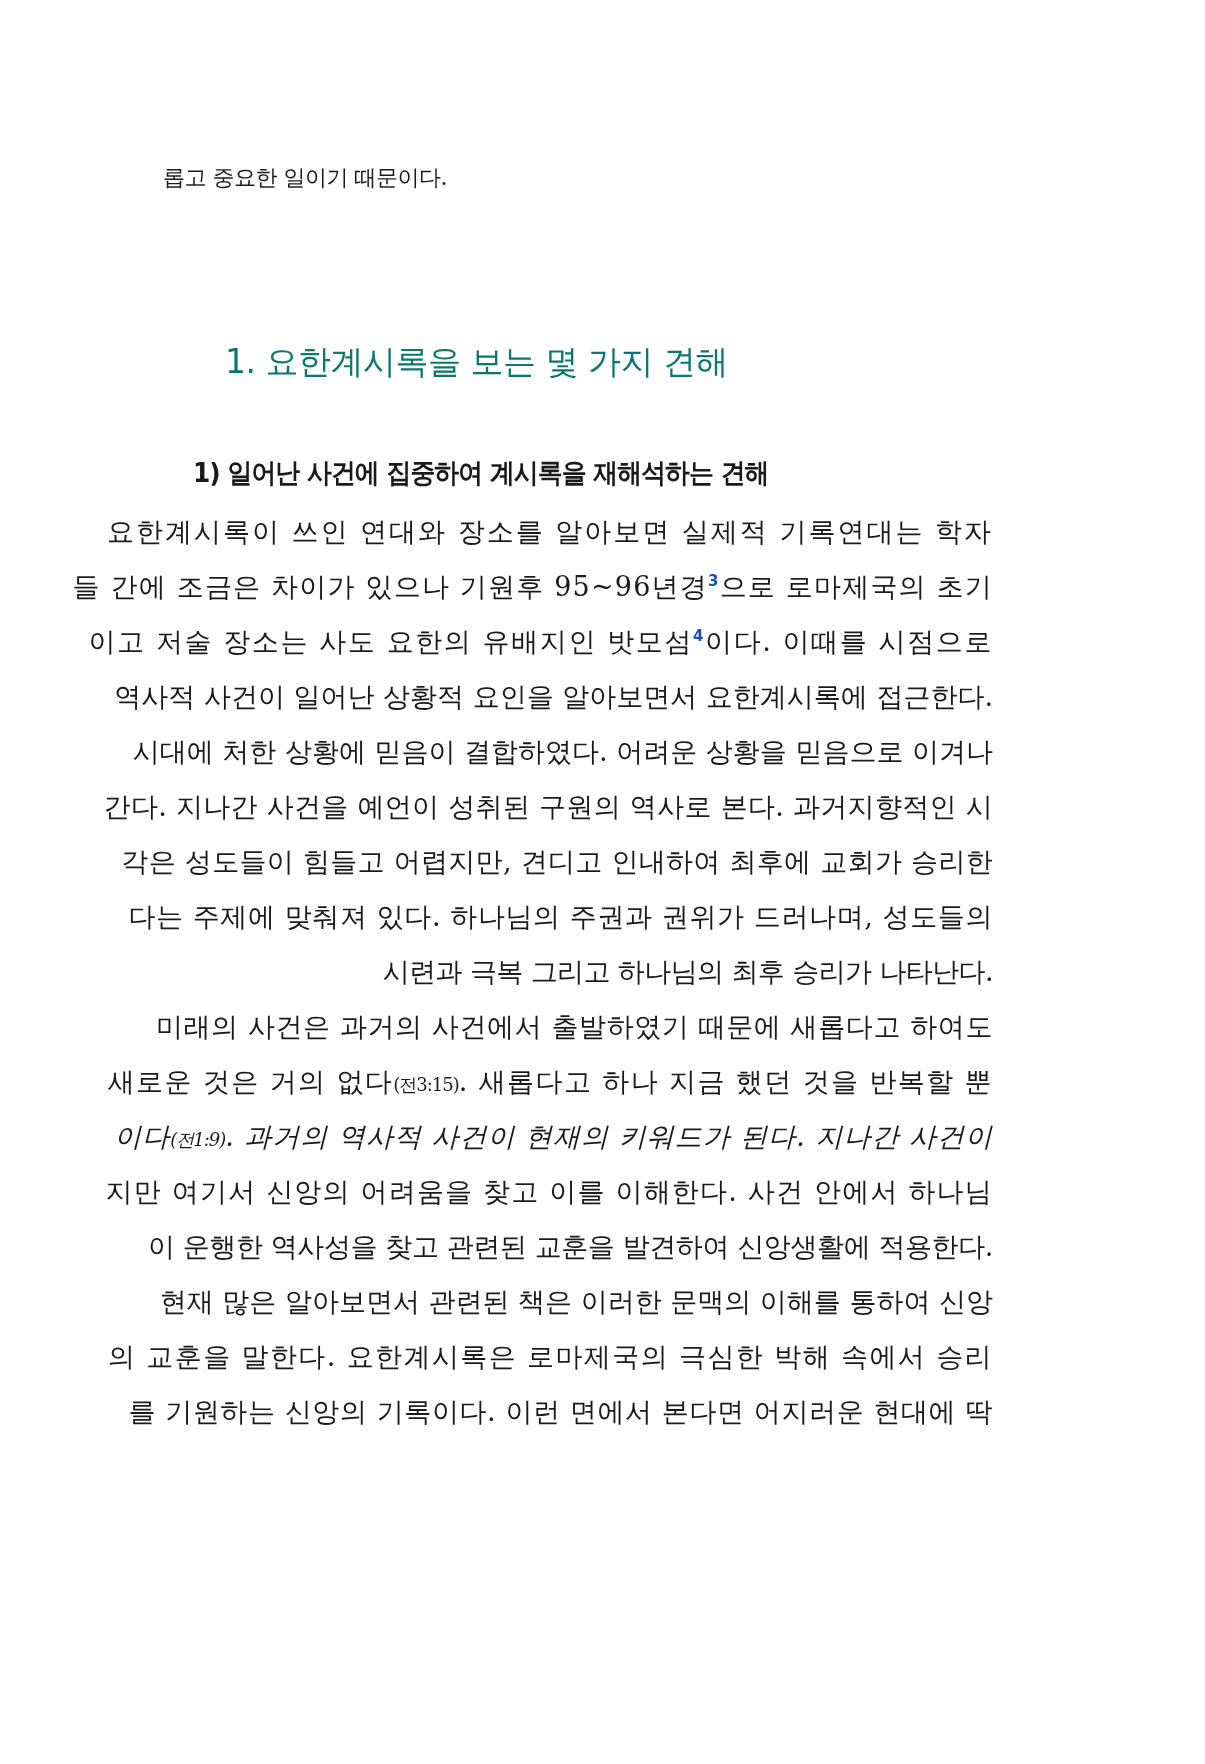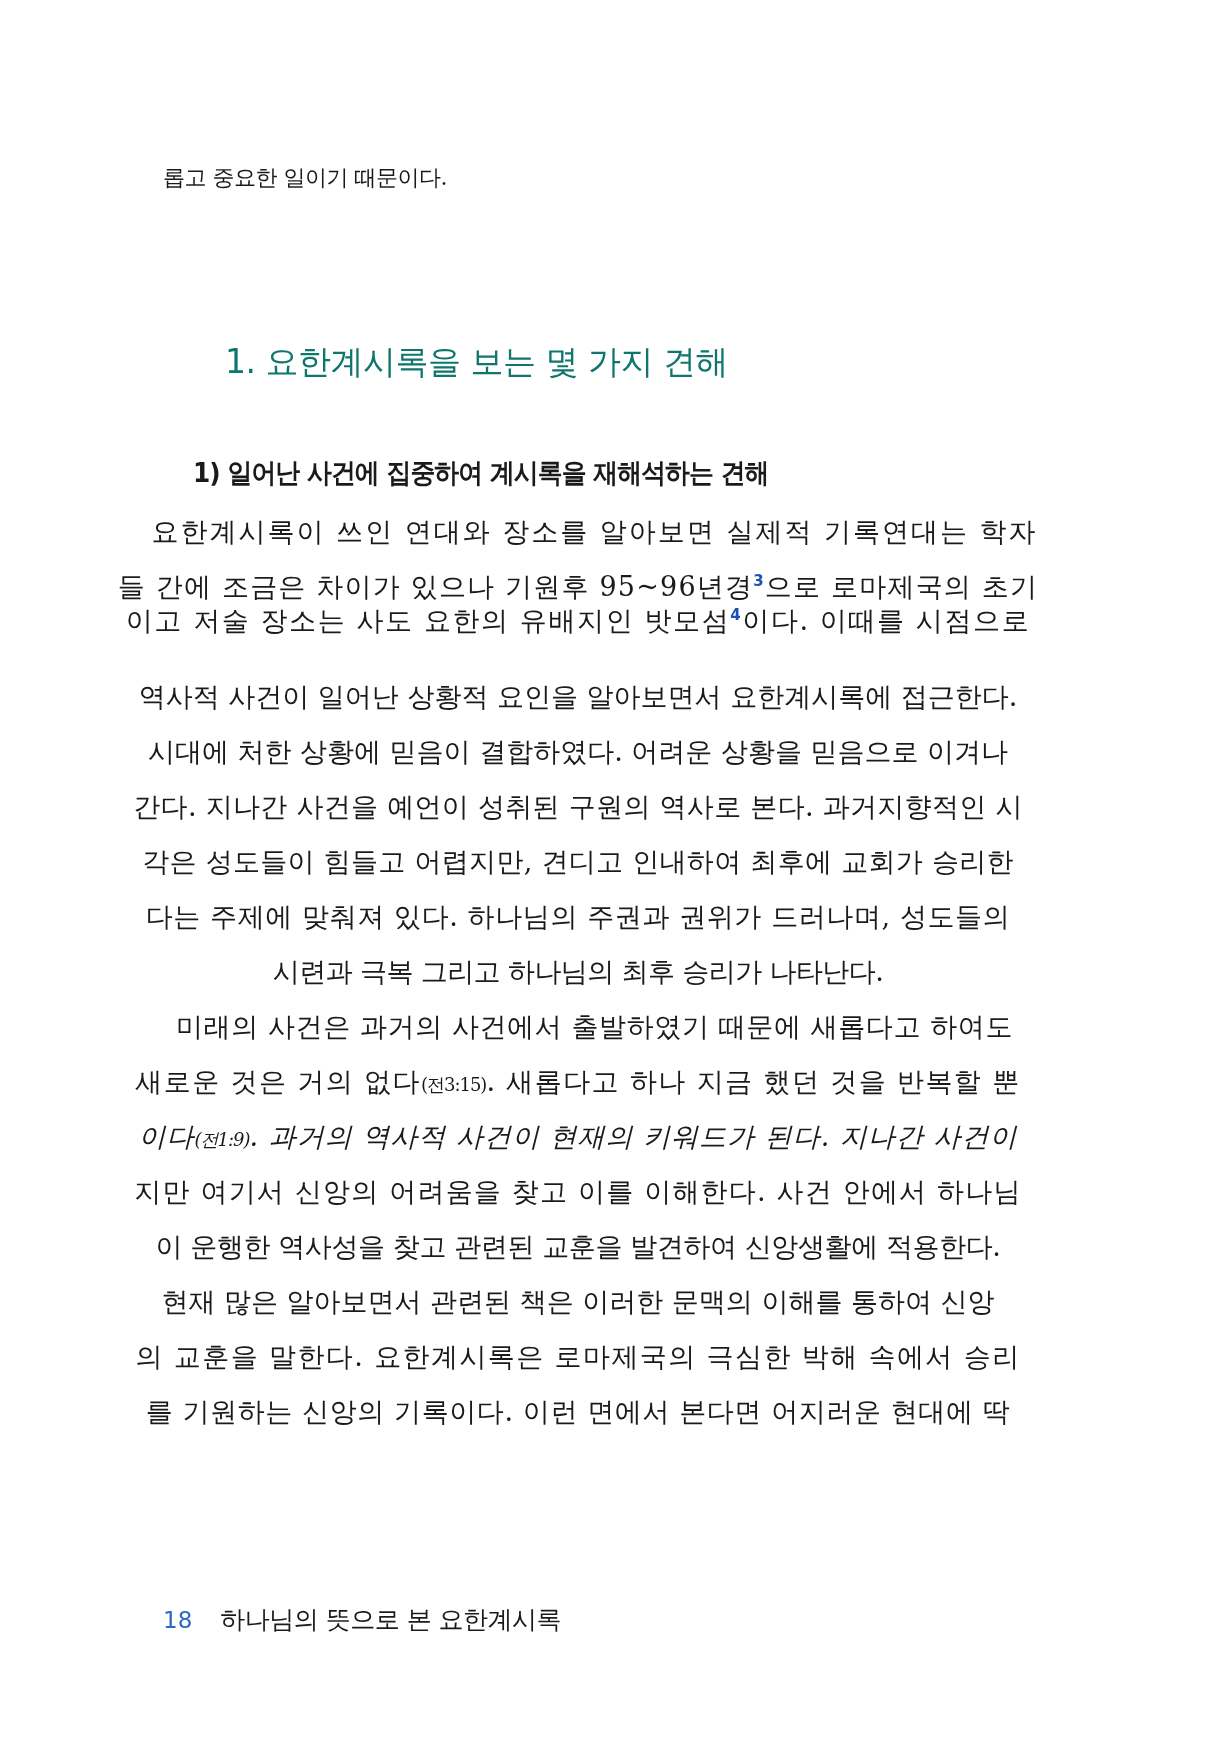--- a/index.html
+++ b/index.html
@@ -54,21 +54,21 @@
   .line {
     position: absolute;
     left: 163px;
     width: 830px;
     font-size: 27px;
     height: 40px;
     line-height: 40px;
     white-space: nowrap;
     letter-spacing: -0.6px;
     display: flex;
-    justify-content: center;
+    justify-content: flex-end;
   }
   .line.indent { left: 196px; width: 797px; }
   .fn {
     color: #1d4fb8;
     font-family: "DejaVu Sans", "Liberation Sans", sans-serif;
     font-weight: bold;
     font-size: 15px;
     vertical-align: super;
     line-height: 0;
   }
@@ -109,21 +109,21 @@
 
   <div>
     <div class="line indent" style="top:512px;">
       <span style="letter-spacing:2px;">요한계시록이 쓰인 연대와 장소를 알아보면 실제적 기록연대는 학자</span>
     </div>
     <div class="line" style="top:567px;">
       <span style="letter-spacing:1.2px;">
         <span>들 간에 조금은 차이가 있으나 기원후 95~96년경</span><sup class="fn">3</sup><span>으로 로마제국의 초기</span>
       </span>
     </div>
-    <div class="line" style="top:601px;">
+    <div class="line" style="top:622px;">
       <span style="letter-spacing:1.6px;">
         <span>이고 저술 장소는 사도 요한의 유배지인 밧모섬</span><sup class="fn">4</sup><span>이다. 이때를 시점으로</span>
       </span>
     </div>
     <div class="line" style="top:677px;">
       <span style="letter-spacing:0px;">역사적 사건이 일어난 상황적 요인을 알아보면서 요한계시록에 접근한다.</span>
     </div>
     <div class="line" style="top:732px;">
       <span style="letter-spacing:0px;">시대에 처한 상황에 믿음이 결합하였다. 어려운 상황을 믿음으로 이겨나</span>
     </div>
@@ -165,18 +165,14 @@
       <span style="letter-spacing:0px;">현재 많은 알아보면서 관련된 책은 이러한 문맥의 이해를 통하여 신앙</span>
     </div>
     <div class="line" style="top:1337px;">
       <span style="letter-spacing:1.4px;">의 교훈을 말한다. 요한계시록은 로마제국의 극심한 박해 속에서 승리</span>
     </div>
     <div class="line" style="top:1392px;">
       <span style="letter-spacing:0.6px;">를 기원하는 신앙의 기록이다. 이런 면에서 본다면 어지러운 현대에 딱</span>
     </div>
   </div>
 
-  <div class="footer">
-    <span class="page-number">18</span>
-    <span class="book-title">하나님의 뜻으로 본 요한계시록</span>
-  </div>
 
 </div>
 
 </body></html>

